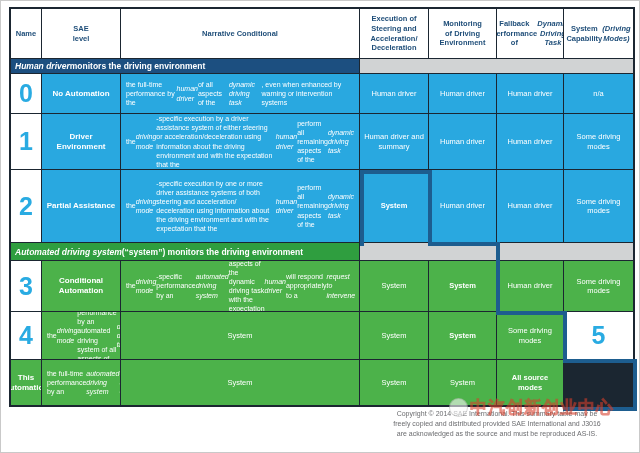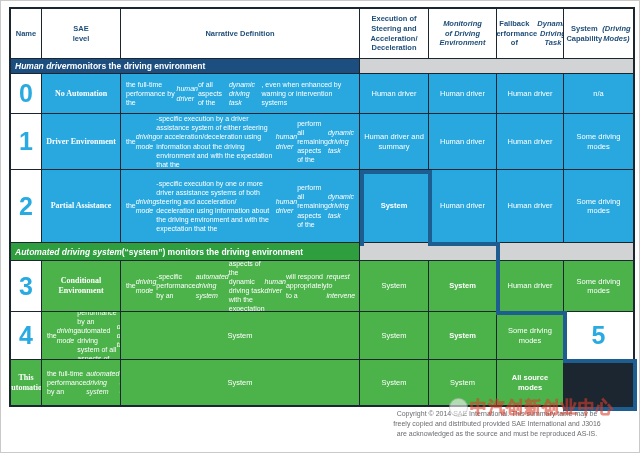--- a/index.html
+++ b/index.html
@@ -11,23 +11,23 @@
   .sae-table {
     position:absolute; left:8px; top:6px; width:626px;
     border:2px solid #1b2631; background:#1b2631;
     display:grid;
     grid-template-columns:30px 78px 238px 68px 67px 66px 69px;
     grid-template-rows:49px 14px 39px 55px 72px 17px 50px 47px 45px;
     gap:1px;
   }
   .cell { display:flex; align-items:center; justify-content:center; text-align:center; overflow:hidden; }
   .hdr { background:#ffffff; color:#1f4e79; font-weight:bold; font-size:7.5px; line-height:1.3; padding:1px 2px; }
-  .hdr.it { font-style:italic; }
+  .hdr.it { }
   .lvl { background:#ffffff; color:#29abe2; font-weight:bold; font-size:25px; }
-  .name { color:#ffffff; font-weight:bold; font-size:8px; line-height:1.25; padding:1px 3px;font-family:Liberation Serif, serif; }
+  .name { color:#ffffff; font-weight:bold; font-size:8px; line-height:1.25; padding:1px 3px; }
   .narr { color:#ffffff; font-size:7px; line-height:1.3; padding:2px 5px; text-align:left; justify-content:flex-start; }
   .val { color:#ffffff; font-size:7.5px; line-height:1.25; padding:1px 3px; }
   .val.b { font-weight:bold; }
   .blue { background:#29a8e0; }
   .green { background:#4cb24a; }
   .band-label { color:#ffffff; font-weight:bold; font-size:8.5px; justify-content:flex-start; text-align:left; padding:0 4px; grid-column:span 3; }
   .band-blue { background:#1c4f80; }
   .band-green { background:#2f9e3f; }
   .band-gray { background:#d1d3d4; grid-column:span 4; }
   .seg { position:absolute; background:#1d5d8f; pointer-events:none; }
@@ -51,21 +51,21 @@
 </style>
 </head>
 <body>
 
 <div class="page">
 
   <div class="sae-table">
 
     <div class="cell hdr">Name</div>
     <div class="cell hdr">SAE<br>level</div>
-    <div class="cell hdr">Narrative Definition</div>
+    <div class="cell hdr">Narrative Conditional</div>
     <div class="cell hdr">Execution of<br>Steering and<br>Acceleration/<br>Deceleration</div>
     <div class="cell hdr it">Monitoring<br>of Driving<br>Environment</div>
     <div class="cell hdr">Fallback<br>Performance<br>of <i>Dynamic<br>Driving Task</i></div>
     <div class="cell hdr">System<br>Capability<br><i>(Driving<br>Modes)</i></div>
 
     <div class="cell band-label band-blue"><i>Human driver</i> monitors the driving environment</div>
     <div class="cell band-gray"></div>
 
     <div class="cell lvl">0</div>
     <div class="cell name blue">No Automation</div>
@@ -88,21 +88,21 @@
     <div class="cell narr blue">the <i>driving mode</i>-specific execution by one or more driver assistance systems of both steering and acceleration/ deceleration using information about the driving environment and with the expectation that the <i>human driver</i> perform all remaining aspects of the <i>dynamic driving task</i></div>
     <div class="cell val b blue">System</div>
     <div class="cell val blue">Human driver</div>
     <div class="cell val blue">Human driver</div>
     <div class="cell val blue">Some driving modes</div>
 
     <div class="cell band-label band-green"><i>Automated driving system</i> (“system”) monitors the driving environment</div>
     <div class="cell band-gray"></div>
 
     <div class="cell lvl">3</div>
-    <div class="cell name green">Conditional Environment</div>
+    <div class="cell name green">Conditional Automation</div>
     <div class="cell narr green">the <i>driving mode</i>-specific performance by an <i>automated driving system</i> of all aspects of the dynamic driving task with the expectation that the <i>human driver</i> will respond appropriately to a <i>request to intervene</i></div>
     <div class="cell val green">System</div>
     <div class="cell val b green">System</div>
     <div class="cell val green">Human driver</div>
     <div class="cell val green">Some driving modes</div>
 
     <div class="cell lvl">4</div>
     <div class="cell narr green">the <i>driving mode</i>-specific performance by an automated driving system of all aspects of the <i>dynamic driving task</i>, even if a <i>human driver</i> does not respond appropriately to a <i>request to intervene</i></div>
     <div class="cell val green">System</div>
     <div class="cell val green">System</div>

